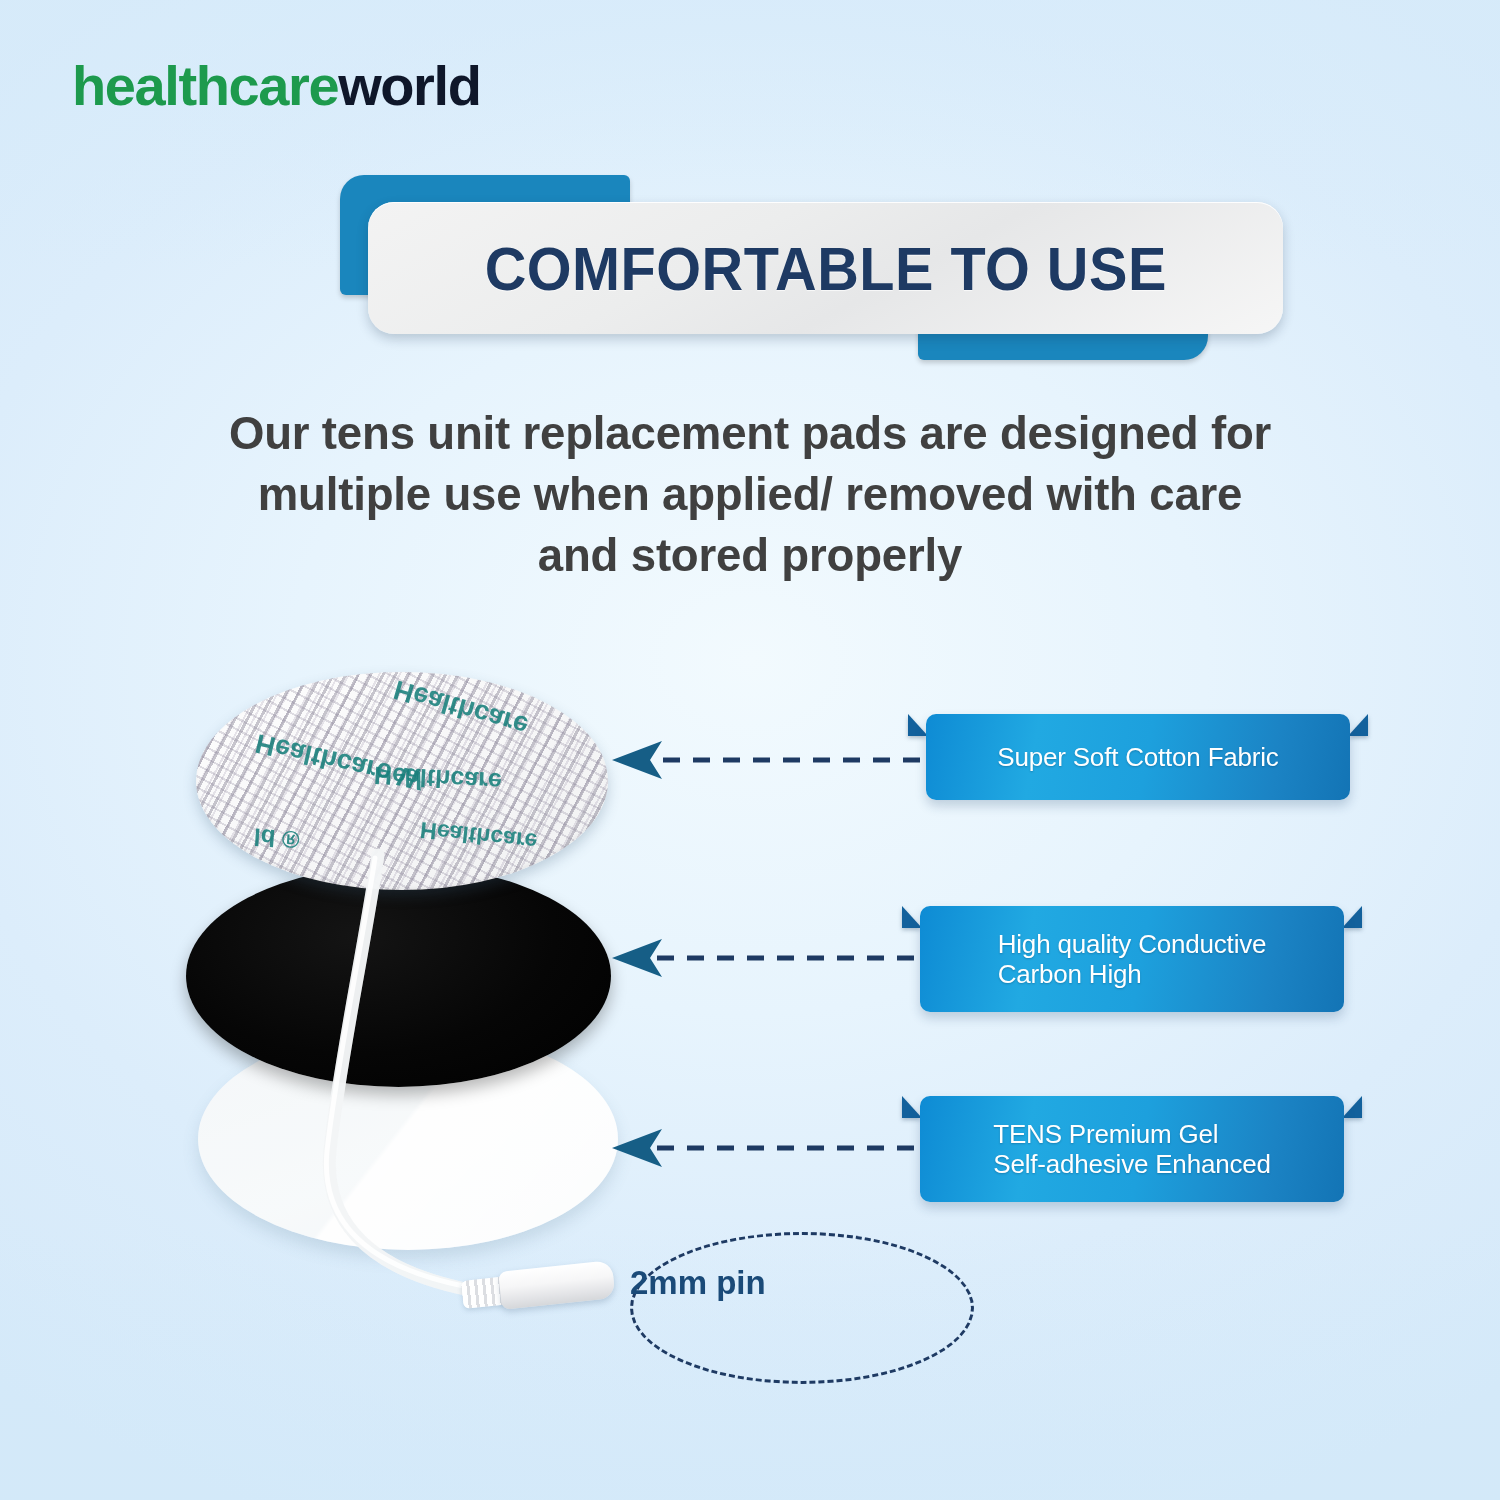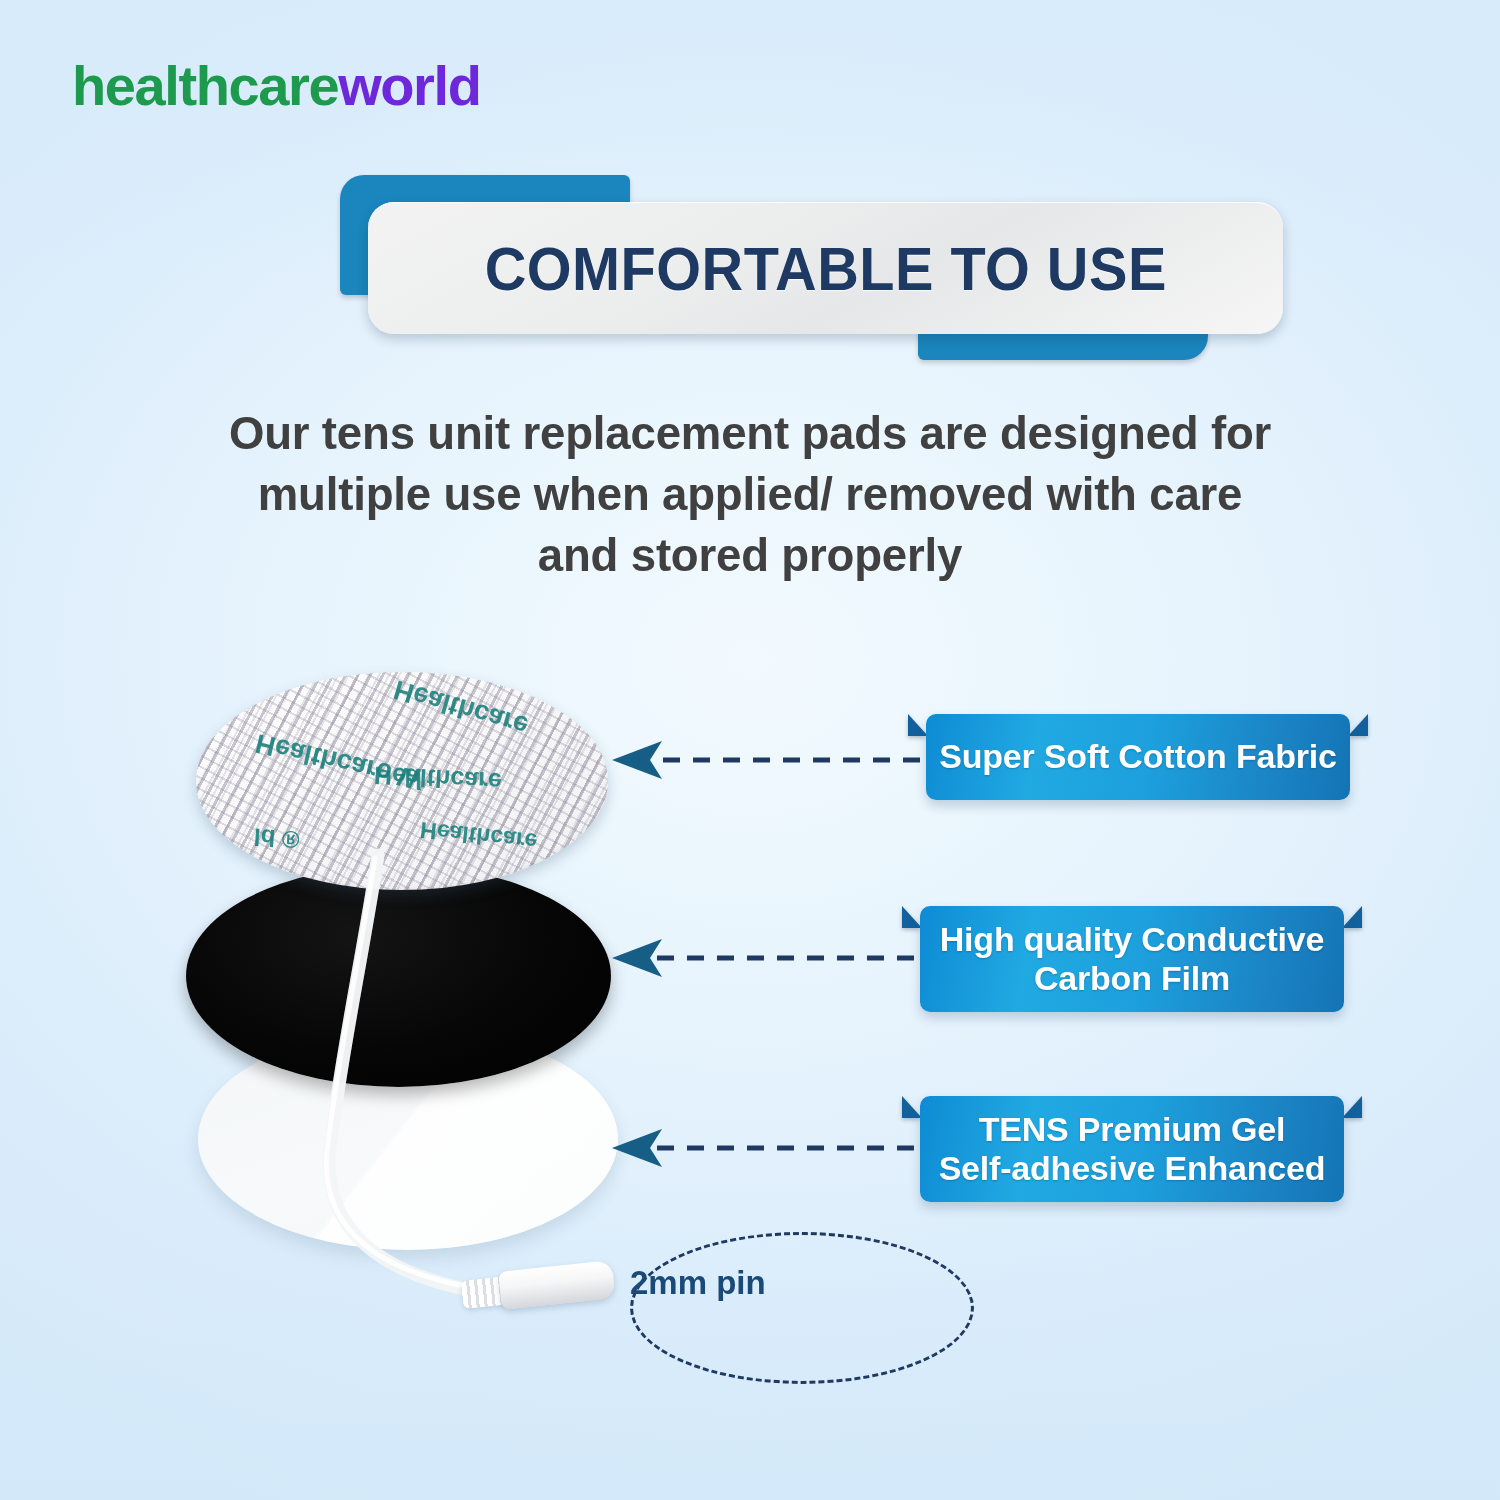--- a/index.html
+++ b/index.html
@@ -35,21 +35,21 @@
     position: absolute;
     left: 72px;
     top: 58px;
     font-size: 56px;
     font-weight: 700;
     letter-spacing: -1.4px;
     white-space: nowrap;
     line-height: 1;
   }
   #logo .g { color: #1d9a4d; }
-  #logo .n { color: #6d28d9; }
+  #logo .n { color: #0f172a; }
 
   
   #banner {
     position: absolute;
     left: 340px;
     top: 175px;
     width: 868px;
     height: 185px;
   }
   .accent {
@@ -235,23 +235,23 @@
     border-radius: 10px;
     background: linear-gradient(100deg, #0e8bd4 0%, #21a9e2 26%, #1da0dd 52%, #1b83c4 82%, #1374b5 100%);
     box-shadow: 0 6px 11px rgba(30,70,110,0.22);
     display: flex;
     align-items: center;
     justify-content: center;
     padding: 0 12px;
   }
   .ribbon-label {
     color: #ffffff;
-    font-size: 34px;
-    font-weight: 700;
-    text-align: center;
+    font-size: 26px;
+    font-weight: 400;
+    text-align: left;
     line-height: 1.16;
     letter-spacing: -0.2px;
     text-shadow: 0 1px 2px rgba(0,40,70,0.28);
   }
   .ribbon-label span { display: block; }
 
   .fold {
     position: absolute;
     top: -14px;
     width: 0; height: 0;
@@ -357,21 +357,21 @@
     </div>
   </div>
 </div>
 
 <div class="ribbon two-line" id="ribbon-2">
   <div class="fold fold-l"></div>
   <div class="fold fold-r"></div>
   <div class="ribbon-body">
     <div class="ribbon-label">
       <span>High quality Conductive</span>
-      <span>Carbon Film</span>
+      <span>Carbon High</span>
     </div>
   </div>
 </div>
 
 <div class="ribbon two-line" id="ribbon-3">
   <div class="fold fold-l"></div>
   <div class="fold fold-r"></div>
   <div class="ribbon-body">
     <div class="ribbon-label">
       <span>TENS Premium Gel</span>

